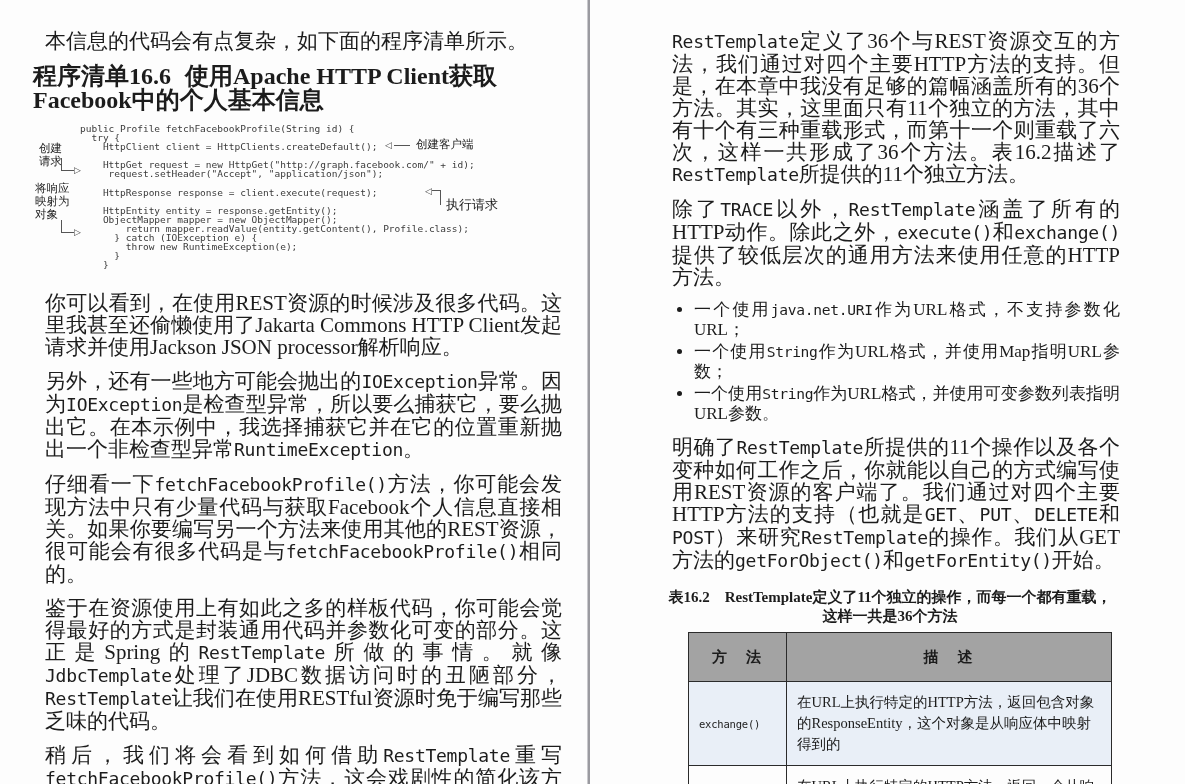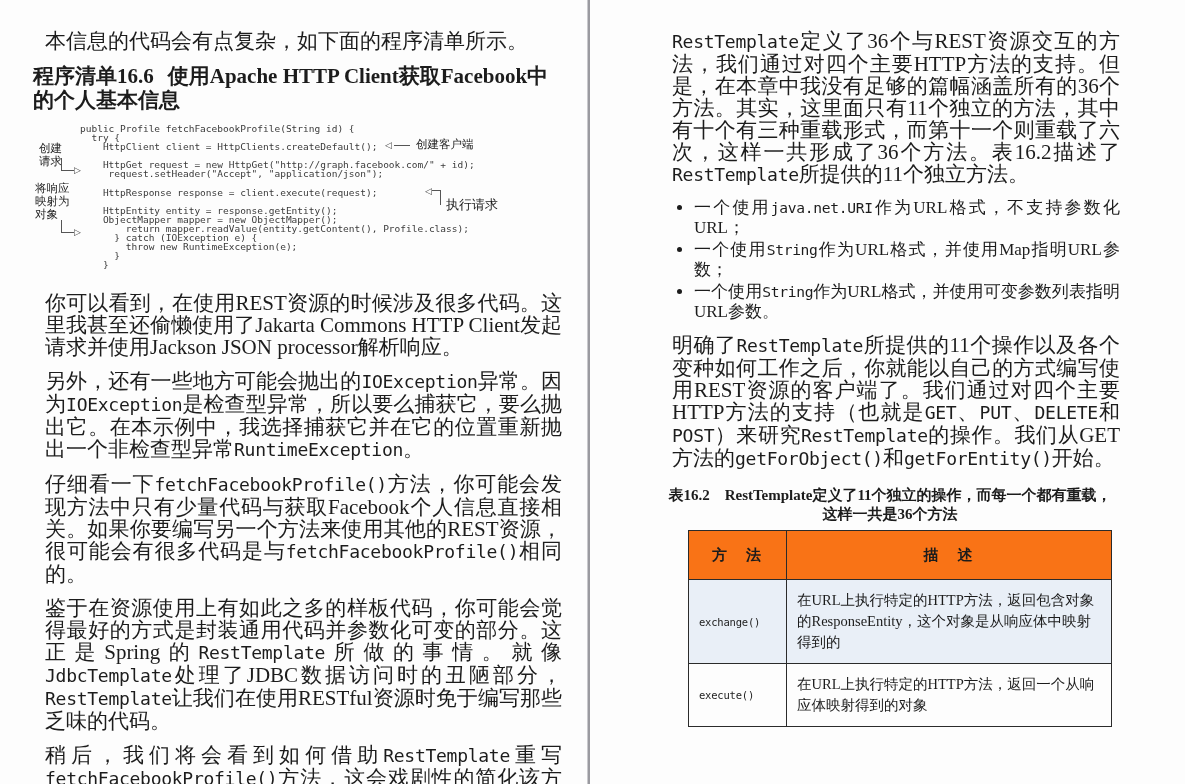--- a/index.html
+++ b/index.html
@@ -10,21 +10,21 @@
   }
   .page-divider{
     position:absolute;left:587px;top:0;width:2px;height:784px;
     background:#9a9aa0;border-left:1px solid #c9c9cd;
   }
   .page{position:absolute;top:0;height:784px;}
   .page-left{left:33px;width:529px;padding-top:30px;}
   .page-right{left:660px;width:460px;padding-top:30px;}
   p.body-par{margin:0 0 12px 12px;font-size:21px;line-height:22px;text-align:justify;}
   .mono{font-family:"DejaVu Sans Mono","Liberation Mono",monospace;font-size:0.86em;letter-spacing:-0.3px;}
-  .listing-title{margin:12px 0 10px 0;font-size:21px;line-height:24px;font-weight:bold;}
+  .listing-title{margin:12px 0 10px 0;font-size:24px;line-height:24px;font-weight:bold;}
   .listing-title .lt-label{margin-right:14px;}
   
   .code-figure{position:relative;height:152px;margin:0 0 18px 0;}
   .code-figure pre{
     position:absolute;left:47px;top:2px;margin:0;
     font-family:"DejaVu Sans Mono","Liberation Mono",monospace;
     font-size:9.5px;line-height:9.1px;color:#3a3a3a;white-space:pre;
   }
   .code-note{position:absolute;font-size:11.5px;line-height:13px;color:#222;}
   .note-left1{left:6px;top:20px;}
@@ -57,21 +57,21 @@
   }
   table.ops-table{
     border-collapse:collapse;margin-left:28px;width:424px;
     border:1px solid #2b2b2b;table-layout:fixed;
   }
   table.ops-table th,table.ops-table td{
     border:1px solid #2b2b2b;vertical-align:middle;
   }
   table.ops-table th{
     font-size:15px;font-weight:bold;letter-spacing:2px;
-    height:46px;text-align:center;background:#f97316;
+    height:46px;text-align:center;background:#a3a3a3;
   }
   table.ops-table td{padding:10px 10px;}
   td.cell-method{
     font-family:"DejaVu Sans Mono","Liberation Mono",monospace;
     font-size:10.5px;letter-spacing:-0.2px;width:96px;
   }
   td.cell-desc{font-size:14.5px;line-height:21px;text-align:left;}
   tr.alt{background:#e9eff7;}
   .col-method{width:98px;}
 </style>
@@ -137,20 +137,21 @@
 
   <h3 class="section-heading">
     <span class="sh-num">16.4.1</span><span>了解RestTemplate的操作</span>
   </h3>
 
 </div>
 
 <div class="page page-right">
 
   <p class="body-par"><span class="mono">RestTemplate</span><span>定义了36个与REST资源交互的方法，我们通过对四个主要HTTP方法的支持。但是，在本章中我没有足够的篇幅涵盖所有的36个方法。其实，这里面只有11个独立的方法，其中有十个有三种重载形式，而第十一个则重载了六次，这样一共形成了36个方法。表16.2描述了</span><span class="mono">RestTemplate</span><span>所提供的11个独立方法。</span></p>
+  <p class="body-par"><span>除了</span><span class="mono">TRACE</span><span>以外，</span><span class="mono">RestTemplate</span><span>涵盖了所有的HTTP动作。除此之外，</span><span class="mono">execute()</span><span>和</span><span class="mono">exchange()</span><span>提供了较低层次的通用方法来使用任意的HTTP方法。</span></p>
 
   <ul class="bullet-list">
     <li><span>一个使用</span><span class="mono">java.net.URI</span><span>作为URL格式，不支持参数化URL；</span></li>
     <li><span>一个使用</span><span class="mono">String</span><span>作为URL格式，并使用Map指明URL参数；</span></li>
     <li><span>一个使用</span><span class="mono">String</span><span>作为URL格式，并使用可变参数列表指明URL参数。</span></li>
   </ul>
 
   <p class="body-par"><span>明确了</span><span class="mono">RestTemplate</span><span>所提供的11个操作以及各个变种如何工作之后，你就能以自己的方式编写使用REST资源的客户端了。我们通过对四个主要HTTP方法的支持（也就是</span><span class="mono">GET</span><span>、</span><span class="mono">PUT</span><span>、</span><span class="mono">DELETE</span><span>和</span><span class="mono">POST</span><span>）来研究</span><span class="mono">RestTemplate</span><span>的操作。我们从GET方法的</span><span class="mono">getForObject()</span><span>和</span><span class="mono">getForEntity()</span><span>开始。</span></p>
 
   <div class="table-caption">表16.2　RestTemplate定义了11个独立的操作，而每一个都有重载，这样一共是36个方法</div>

